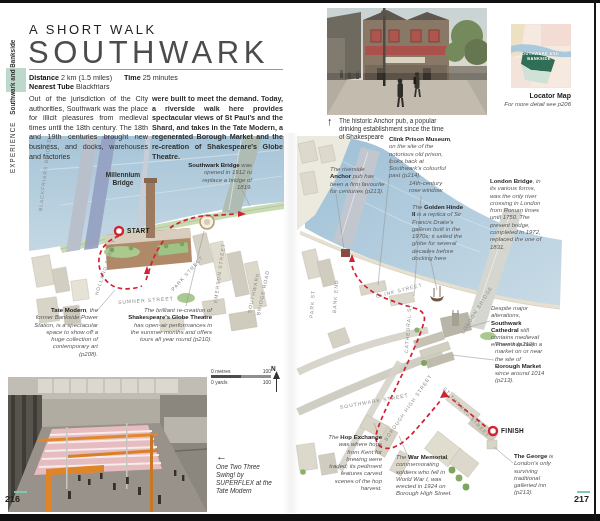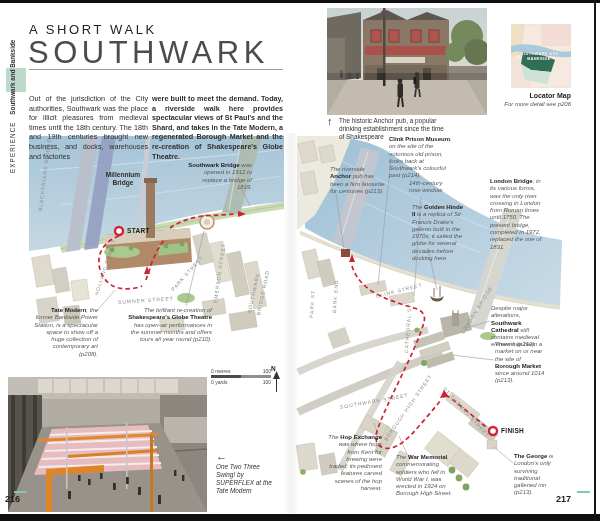--- a/index.html
+++ b/index.html
@@ -333,20 +333,31 @@
 <div class="abs sb-text">
   <span class="sb-exp">EXPERIENCE</span>
   <span class="sb-sec">Southwark and Bankside</span>
 </div>
 
 <div class="abs kicker">A SHORT WALK</div>
 <div class="abs title">SOUTHWARK</div>
 <div class="abs rule"></div>
 
 <div class="abs meta">
+  <div>
+    <span class="b">Distance</span>
+    <span>2 km (1.5 miles)</span>
+    <span class="gap"></span>
+    <span class="b">Time</span>
+    <span>25 minutes</span>
+  </div>
+  <div>
+    <span class="b">Nearest Tube</span>
+    <span>Blackfriars</span>
+  </div>
 </div>
 
 <div class="abs intro intro1">Out of the jurisdiction of the City authorities, Southwark was the place for illicit pleasures from medieval times until the 18th century. The 18th and 19th centuries brought new business, and docks, warehouses and factories</div>
 <div class="abs intro intro2">were built to meet the demand. Today, a riverside walk here provides spectacular views of St Paul's and the Shard, and takes in the Tate Modern, a regenerated Borough Market and the re-creation of Shakespeare's Globe Theatre.</div>
 
 <div class="abs dirarrow" style="left:327px;top:116px">↑</div>
 <div class="abs cap" style="left:339px;top:117px;width:110px">The historic Anchor pub, a popular drinking establishment since the time of Shakespeare</div>
 
 <div class="abs dirarrow" style="left:216px;top:451px">←</div>
 <div class="abs cap" style="left:216px;top:463px;width:62px"><span class="i">One Two Three Swing!</span><span class="i"> by SUPERFLEX at the Tate Modern</span></div>
@@ -401,13 +412,13 @@
     <div class="anno left" style="left: 491px; top: 305px; width: 54px;"><span class="ai">Despite major alterations, </span><span class="ab">Southwark Cathedral</span><span class="ai"> still contains medieval elements (p212).</span></div>
     <div class="anno left" style="left: 495px; top: 341px; width: 50px;"><span class="ai">There has been a market on or near the site of </span><span class="ab">Borough Market</span><span class="ai"> since around 1014 (p213).</span></div>
     <div class="anno right" style="left: 326px; top: 434px; width: 56px;"><span class="ai">The </span><span class="ab">Hop Exchange</span><span class="ai"> was where hops from Kent for brewing were traded; its pediment features carved scenes of the hop harvest.</span></div>
     <div class="anno left" style="left: 396px; top: 454px; width: 60px;"><span class="ai">The </span><span class="ab">War Memorial</span><span class="ai">, commemorating soldiers who fell in World War I, was erected in 1924 on Borough High Street.</span></div>
     <div class="anno left" style="left: 514px; top: 453px; width: 48px;"><span class="ab">The George</span><span class="ai"> is London's only surviving traditional galleried inn (p213).</span></div>
   </div>
 
 <div class="abs pgbar" style="left:14px;top:491px;background:#83c7b0"></div>
 <div class="abs pgnum" style="left:5px;top:494px">216</div>
 <div class="abs pgbar" style="left:577px;top:491px;background:#83c7b0"></div>
-<div class="abs pgnum" style="left:556px;top:494px">217</div>
+<div class="abs pgnum" style="left:574px;top:494px">217</div>
 
 </body></html>

